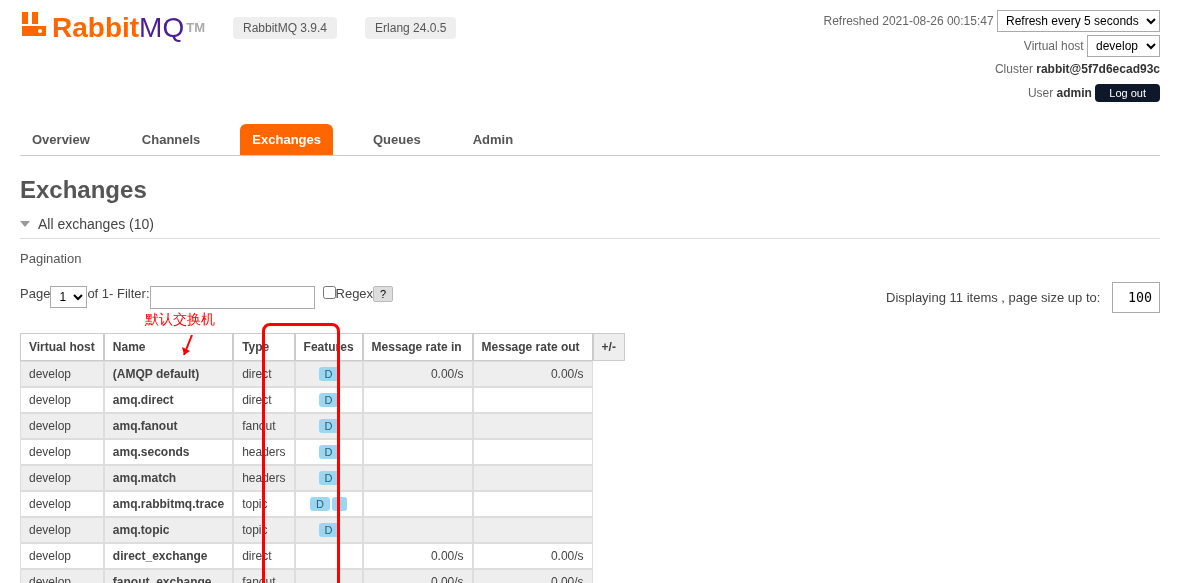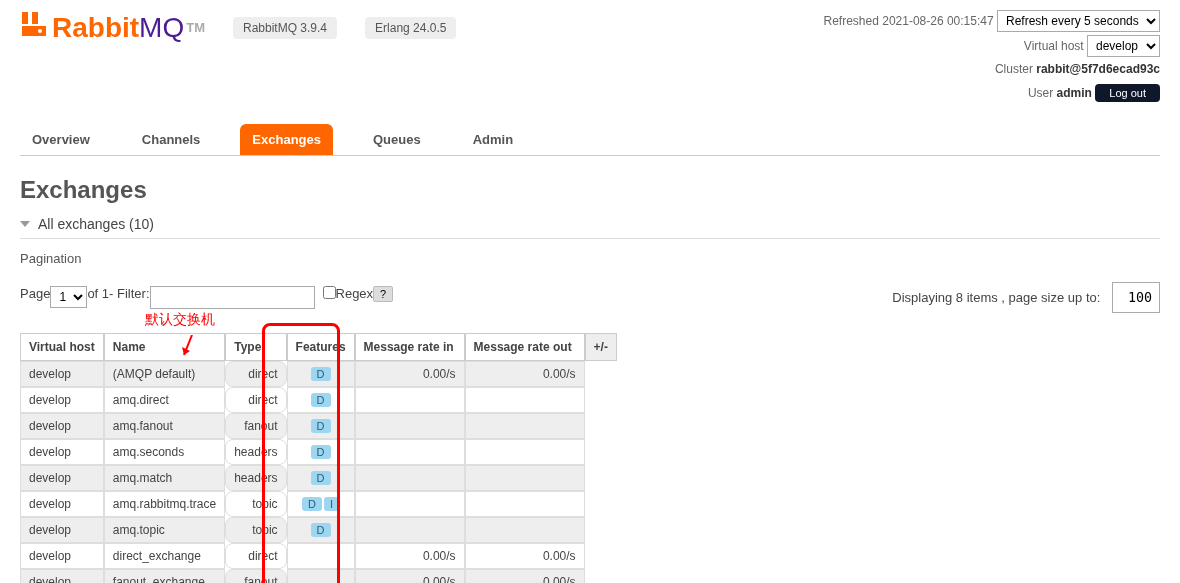--- a/index.html
+++ b/index.html
@@ -213,22 +213,22 @@
       padding: 5px 8px;
       border: 1px solid #ddd;
       font-size: 12px;
     }
     table.data-table tbody tr:nth-child(odd) td {
       background: #eee;
     }
     table.data-table tbody tr:nth-child(even) td {
       background: #fff;
     }
-    .col-name { font-weight: normal; }
-    .col-type { text-align: right; border-radius: 8px; }
+    .col-name { font-weight: bold; }
+    .col-type { text-align: left; }
     .col-features { text-align: center; }
     .col-rate-in, .col-rate-out { text-align: right; }
     .feature-badge {
       display: inline-block;
       background: #9cd6f0;
       color: #2a5d78;
       padding: 1px 6px;
       border-radius: 3px;
       font-size: 11px;
       margin: 0 1px;
@@ -305,21 +305,21 @@
     <span>Page</span>
     <select><option>1</option></select>
     <span>of 1</span>
     <span>- Filter:</span>
     <input type="text" class="filter-input" style="">
     <input type="checkbox" class="regex-checkbox" style="">
     <span>Regex</span>
     <button class="help-btn">?</button>
   </div>
   <div class="controls-right">
-    <span>Displaying 8 items , page size up to:</span>
+    <span>Displaying 11 items , page size up to:</span>
     <input type="text" class="page-size-input" value="100" style="">
   </div>
 </div>
 
 <div class="table-wrapper">
   <div class="annotation-text">默认交换机</div>
   <svg class="annotation-arrow" viewBox="0 0 30 24">
     <line x1="10" y1="0" x2="2" y2="20" stroke="#f00" stroke-width="2"></line>
     <polygon points="2,20 8,16 0,12" fill="#f00"></polygon>
   </svg>

